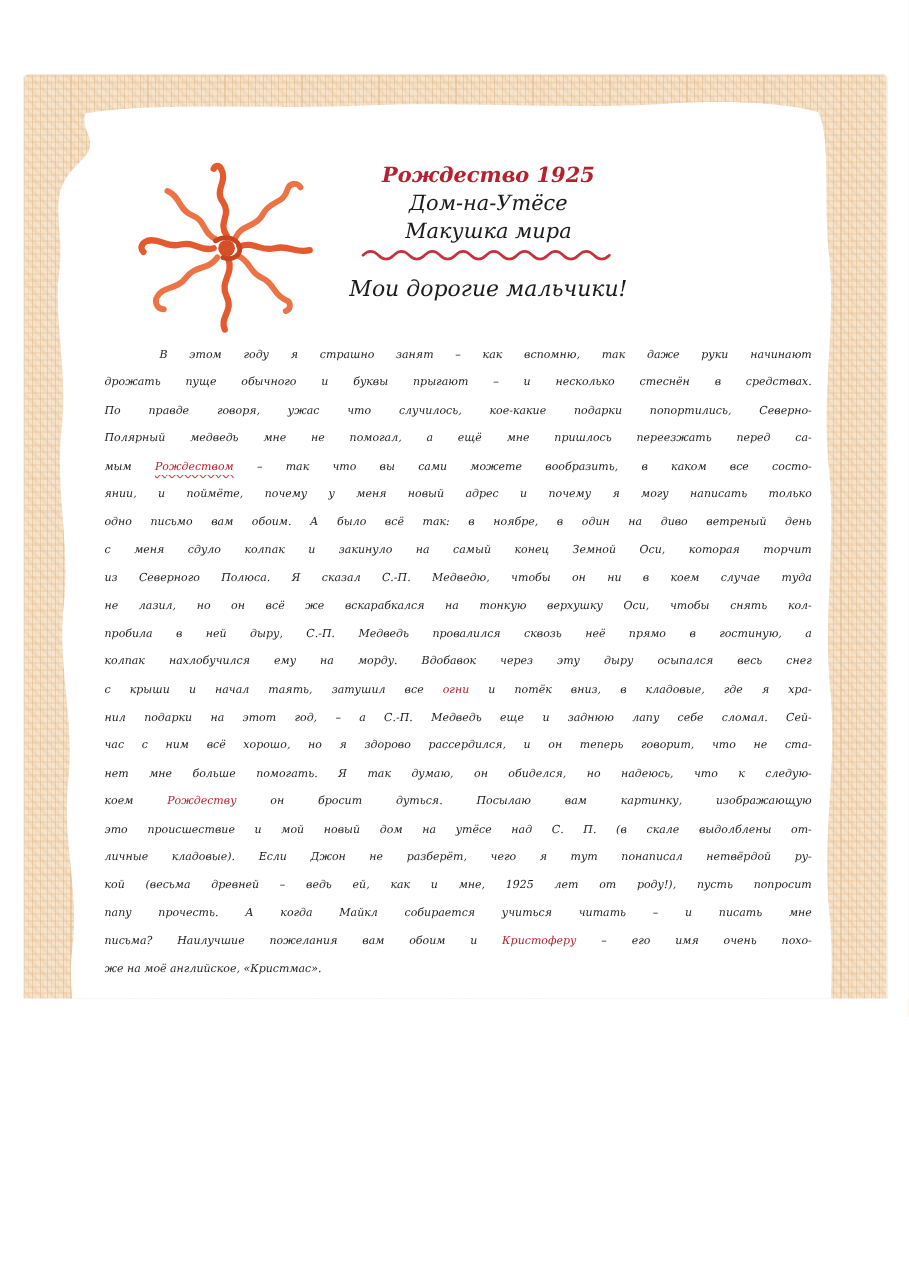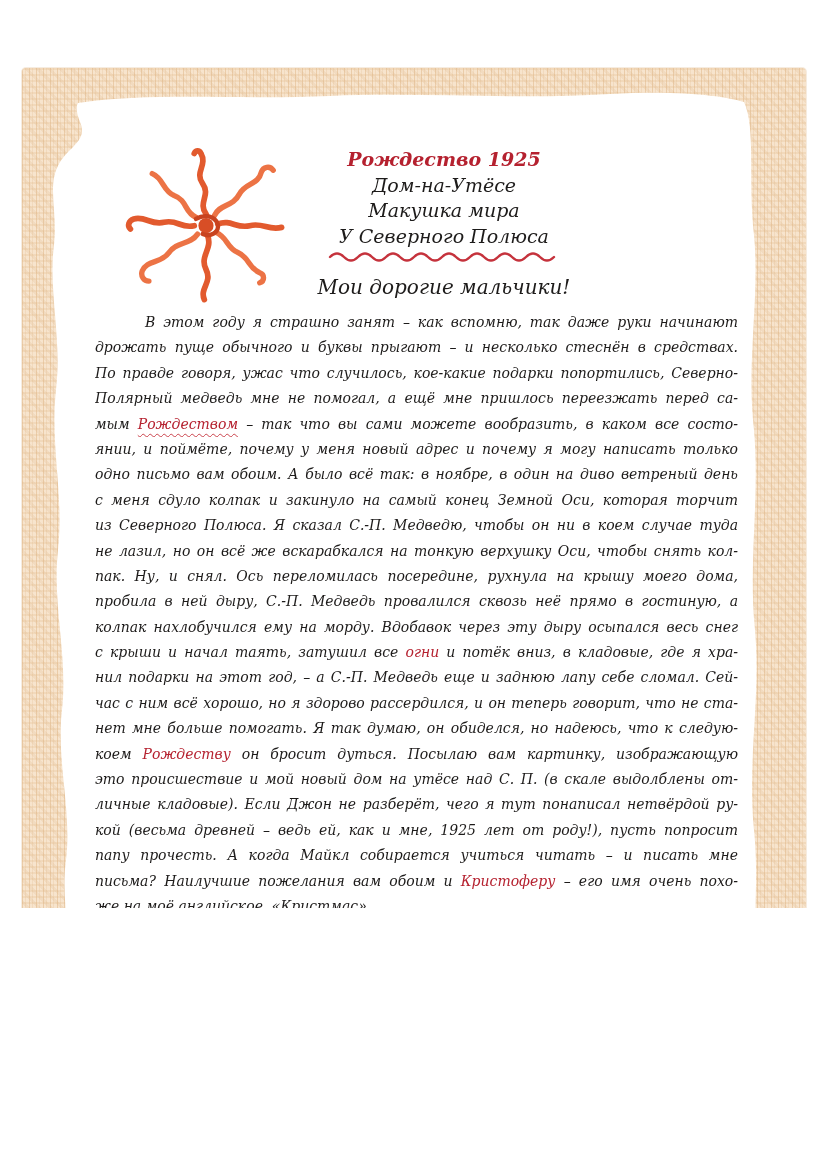--- a/index.html
+++ b/index.html
@@ -33,21 +33,21 @@
   .letterhead{
     position:absolute;left:95px;top:147px;width:643px;padding-left:55px;
     box-sizing:border-box;text-align:center;font-size:19px;line-height:25.5px;
   }
   .date-line{color:var(--accent);font-weight:bold;}
   .squiggle{display:block;margin:1px auto 0;}
   .salutation{margin-top:13px;font-size:20px;}
   
   .letter-body{
     position:absolute;left:95px;top:310px;width:643px;
-    font-size:14px;line-height:25.4px;
+    font-size:10px;line-height:25.4px;
   }
   .line{text-align:justify;text-align-last:justify;height:25.4px;overflow:hidden;}
   .line.indent{padding-left:50px;}
   .line.last{text-align-last:left;}
   .red{color:var(--accent);}
   .wavy-ul{
     text-decoration-line:underline;
     text-decoration-style:wavy;
     text-decoration-color:rgba(197,50,60,.9);
     text-decoration-thickness:1.2px;
@@ -119,39 +119,37 @@
   </svg>
 
   <svg class="sun sun-top" width="168" height="168" viewBox="0 0 100 100">
     <use href="#sun-shape"></use>
   </svg>
 
   <div class="letterhead">
     <div class="date-line">Рождество 1925</div>
     <div class="addr">Дом-на-Утёсе</div>
     <div class="addr">Макушка мира</div>
-    <div class="addr">У Северного Полюса</div>
     <svg class="squiggle" width="234" height="12" viewBox="0 0 234 12">
       <path d="M3,7 Q10,0 17,7 T31,7 T45,7 T59,7 T73,7 T87,7 T101,7 T115,7 T129,7 T143,7 T157,7 T171,7 T185,7 T199,7 T213,7 T227,7" fill="none" stroke="#c5323c" stroke-width="2.4" stroke-linecap="round"></path>
     </svg>
     <div class="salutation">Мои дорогие мальчики!</div>
   </div>
 
   <div class="letter-body">
       <div class="line indent"><span>В этом году я страшно занят – как вспомню, так даже руки начинают</span></div>
       <div class="line"><span>дрожать пуще обычного и буквы прыгают – и несколько стеснён в средствах.</span></div>
       <div class="line"><span>По правде говоря, ужас что случилось, кое-какие подарки попортились, Северно-</span></div>
       <div class="line"><span>Полярный медведь мне не помогал, а ещё мне пришлось переезжать перед са-</span></div>
       <div class="line"><span>мым </span><span class="red wavy-ul">Рождеством</span><span> – так что вы сами можете вообразить, в каком все состо-</span></div>
       <div class="line"><span>янии, и поймёте, почему у меня новый адрес и почему я могу написать только</span></div>
       <div class="line"><span>одно письмо вам обоим. А было всё так: в ноябре, в один на диво ветреный день</span></div>
       <div class="line"><span>с меня сдуло колпак и закинуло на самый конец Земной Оси, которая торчит</span></div>
       <div class="line"><span>из Северного Полюса. Я сказал С.-П. Медведю, чтобы он ни в коем случае туда</span></div>
       <div class="line"><span>не лазил, но он всё же вскарабкался на тонкую верхушку Оси, чтобы снять кол-</span></div>
-      <div class="line"><span>пак. Ну, и снял. Ось переломилась посередине, рухнула на крышу моего дома,</span></div>
       <div class="line"><span>пробила в ней дыру, С.-П. Медведь провалился сквозь неё прямо в гостиную, а</span></div>
       <div class="line"><span>колпак нахлобучился ему на морду. Вдобавок через эту дыру осыпался весь снег</span></div>
       <div class="line"><span>с крыши и начал таять, затушил все </span><span class="red">огни</span><span> и потёк вниз, в кладовые, где я хра-</span></div>
       <div class="line"><span>нил подарки на этот год, – а С.-П. Медведь еще и заднюю лапу себе сломал. Сей-</span></div>
       <div class="line"><span>час с ним всё хорошо, но я здорово рассердился, и он теперь говорит, что не ста-</span></div>
       <div class="line"><span>нет мне больше помогать. Я так думаю, он обиделся, но надеюсь, что к следую-</span></div>
       <div class="line"><span>коем </span><span class="red">Рождеству</span><span> он бросит дуться. Посылаю вам картинку, изображающую</span></div>
       <div class="line"><span>это происшествие и мой новый дом на утёсе над С. П. (в скале выдолблены от-</span></div>
       <div class="line"><span>личные кладовые). Если Джон не разберёт, чего я тут понаписал нетвёрдой ру-</span></div>
       <div class="line"><span>кой (весьма древней – ведь ей, как и мне, 1925 лет от роду!), пусть попросит</span></div>

